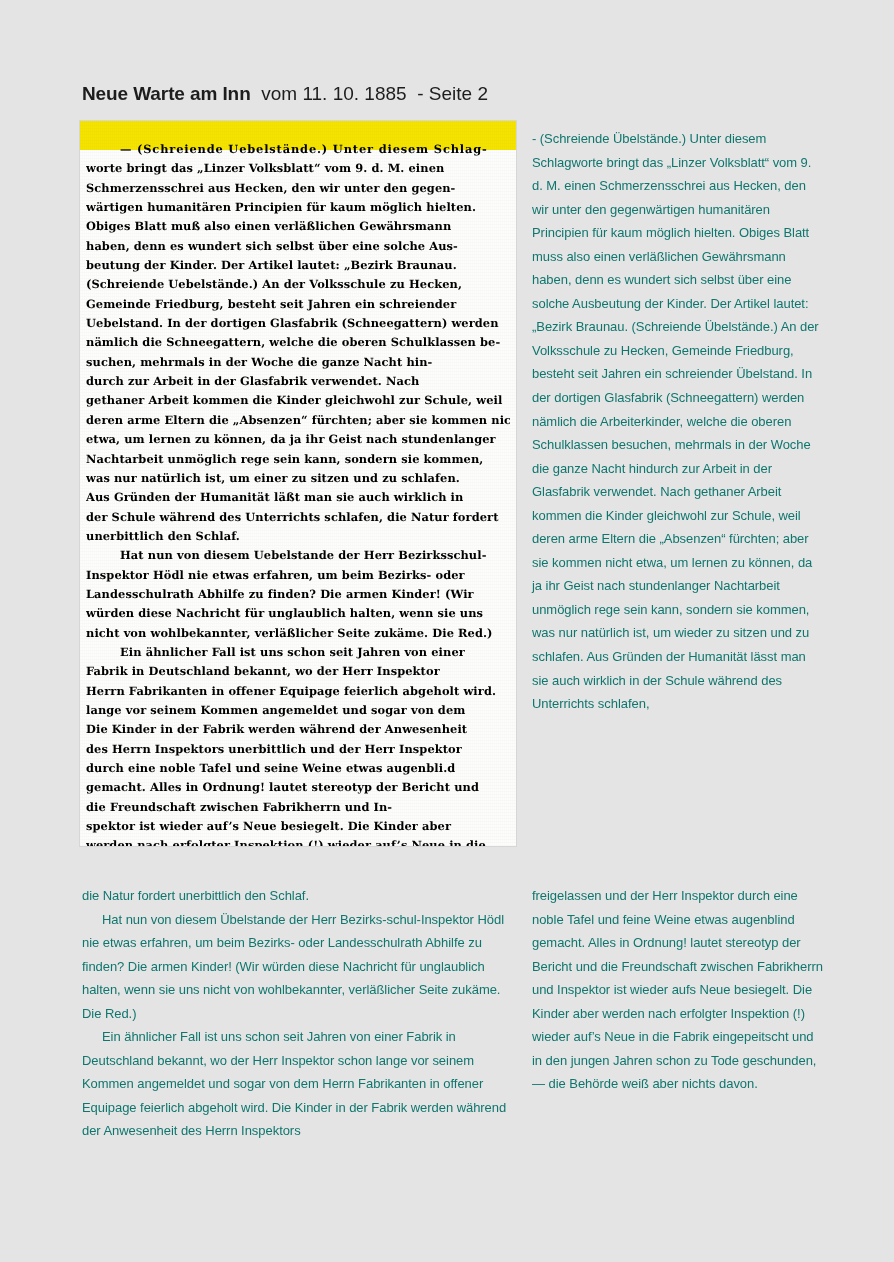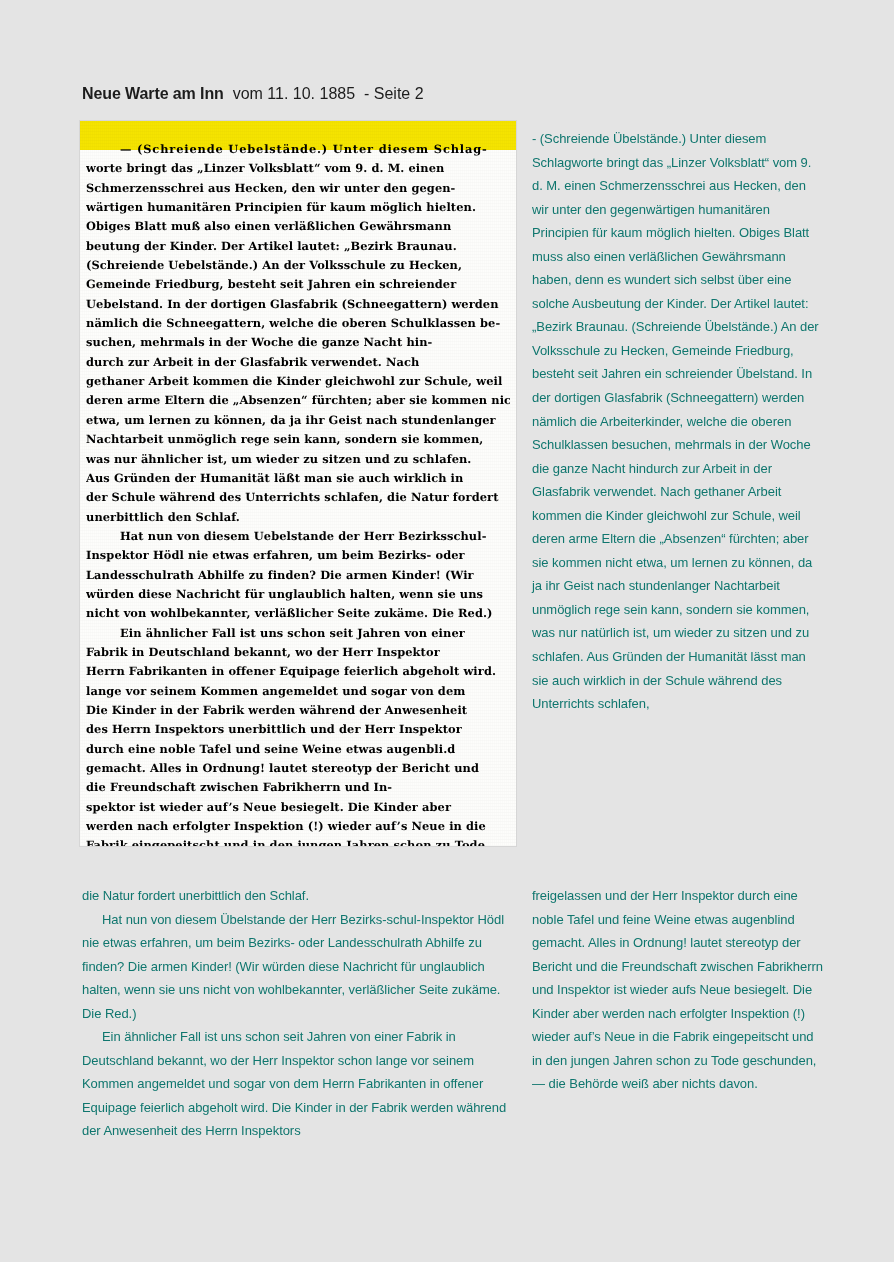--- a/index.html
+++ b/index.html
@@ -23,21 +23,21 @@
     width: 894px;
     height: 1262px;
   }
 
   
   .doc-header {
     position: absolute;
     left: 82px;
     top: 84px;
     width: 740px;
-    font-size: 16px;
+    font-size: 19px;
     line-height: 20px;
     color: #1d1d1d;
     white-space: nowrap;
   }
   .doc-header .src-title {
     font-weight: bold;
     letter-spacing: -0.1px;
   }
   .doc-header .src-date {
     font-weight: normal;
@@ -155,32 +155,33 @@
   </div>
 
   <div class="clipping">
     <div class="clip-highlight"></div>
     <div class="clip-lines" id="clip-lines">
         <span class="ln ind spaced">— (Schreiende Uebelstände.) Unter diesem Schlag-</span>
         <span class="ln">worte bringt das „Linzer Volksblatt“ vom 9. d. M. einen</span>
         <span class="ln">Schmerzensschrei aus Hecken, den wir unter den gegen-</span>
         <span class="ln">wärtigen humanitären Principien für kaum möglich hielten.</span>
         <span class="ln">Obiges Blatt muß also einen verläßlichen Gewährsmann</span>
+        <span class="ln">haben, denn es wundert sich selbst über eine solche Aus-</span>
         <span class="ln">beutung der Kinder. Der Artikel lautet: „Bezirk Braunau.</span>
         <span class="ln">(Schreiende Uebelstände.) An der Volksschule zu Hecken,</span>
         <span class="ln">Gemeinde Friedburg, besteht seit Jahren ein schreiender</span>
         <span class="ln">Uebelstand. In der dortigen Glasfabrik (Schneegattern) werden</span>
         <span class="ln">nämlich die Schneegattern, welche die oberen Schulklassen be-</span>
         <span class="ln">suchen, mehrmals in der Woche die ganze Nacht hin-</span>
         <span class="ln">durch zur Arbeit in der Glasfabrik verwendet. Nach</span>
         <span class="ln">gethaner Arbeit kommen die Kinder gleichwohl zur Schule, weil</span>
         <span class="ln">deren arme Eltern die „Absenzen“ fürchten; aber sie kommen nicht</span>
         <span class="ln">etwa, um lernen zu können, da ja ihr Geist nach stundenlanger</span>
         <span class="ln">Nachtarbeit unmöglich rege sein kann, sondern sie kommen,</span>
-        <span class="ln">was nur ähnlicher ist, um wieder zu sitzen und zu schlafen.</span>
+        <span class="ln">was nur natürlich ist, um einer zu sitzen und zu schlafen.</span>
         <span class="ln">Aus Gründen der Humanität läßt man sie auch wirklich in</span>
         <span class="ln">der Schule während des Unterrichts schlafen, die Natur fordert</span>
         <span class="ln">unerbittlich den Schlaf.</span>
         <span class="ln ind">Hat nun von diesem Uebelstande der Herr Bezirksschul-</span>
         <span class="ln">Inspektor Hödl nie etwas erfahren, um beim Bezirks- oder</span>
         <span class="ln">Landesschulrath Abhilfe zu finden? Die armen Kinder! (Wir</span>
         <span class="ln">würden diese Nachricht für unglaublich halten, wenn sie uns</span>
         <span class="ln">nicht von wohlbekannter, verläßlicher Seite zukäme. Die Red.)</span>
         <span class="ln ind">Ein ähnlicher Fall ist uns schon seit Jahren von einer</span>
         <span class="ln">Fabrik in Deutschland bekannt, wo der Herr Inspektor</span>

